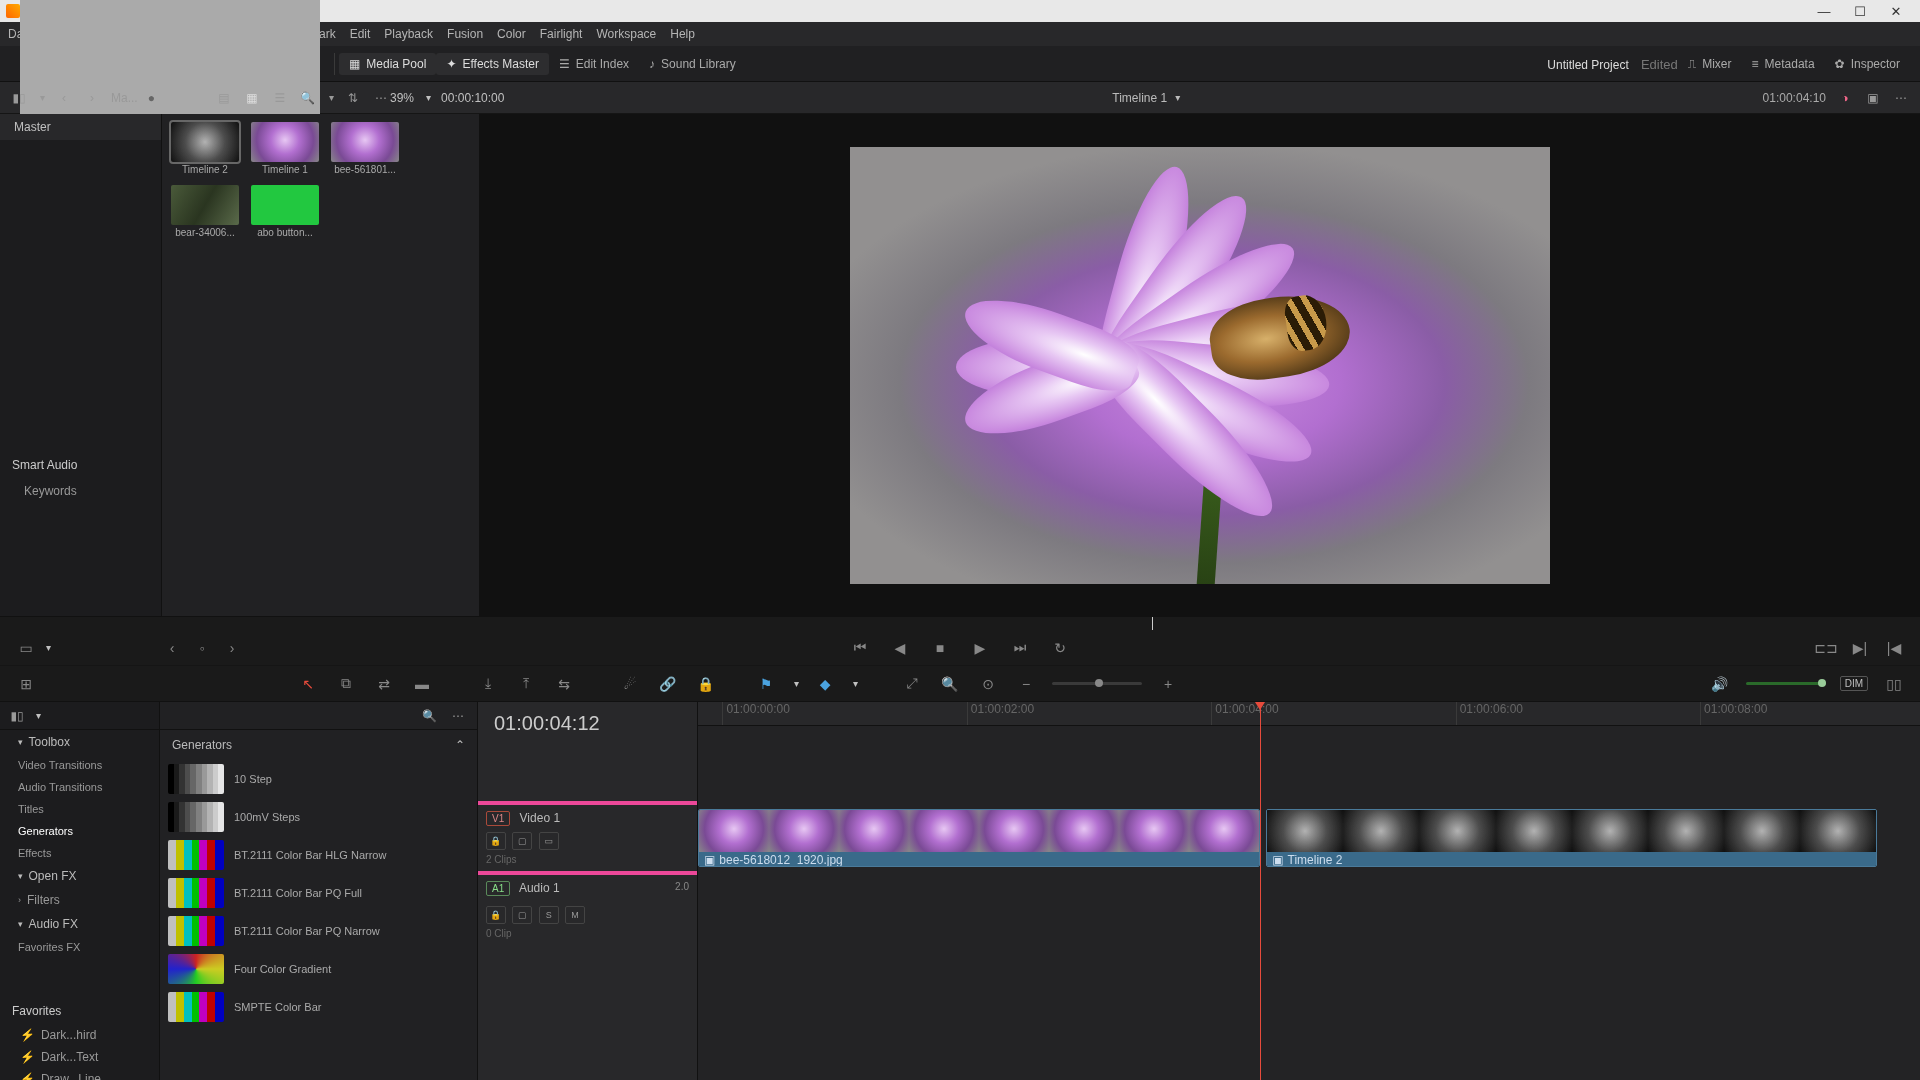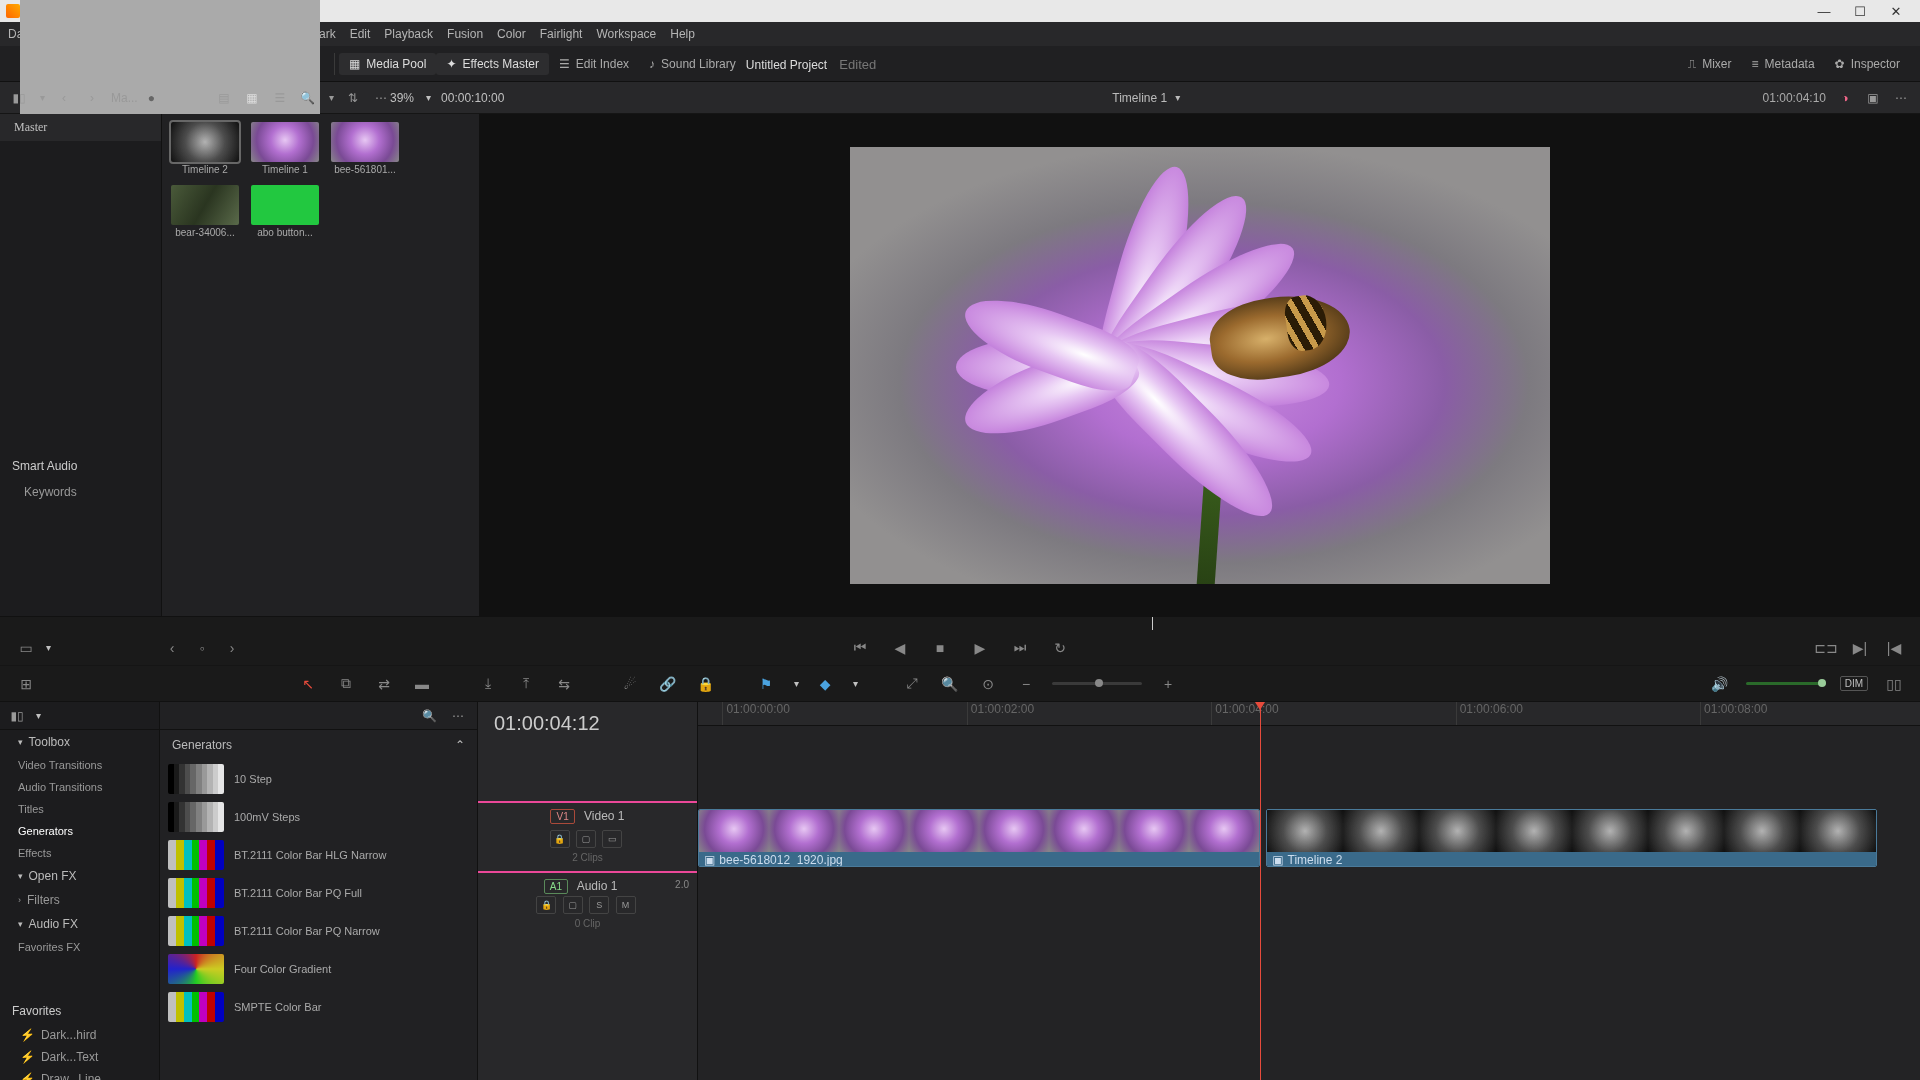--- a/index.html
+++ b/index.html
@@ -13,38 +13,38 @@
 
 
 .menu-bar { height: 24px; background: #28282a; display: flex; align-items: center; padding: 0 8px; gap: 14px; font-size: 12px; color: #b5b5b5; }
 .menu-item { cursor: pointer; }
 
 
 .toolbar-row { height: 36px; background: #202022; display: flex; align-items: center; padding: 0 10px; border-bottom: 1px solid #111; }
 .tool-btn { display: flex; align-items: center; gap: 6px; padding: 4px 10px; cursor: pointer; color: #aaa; border-radius: 3px; }
 .tool-btn.active { background: #2d2d2f; color: #ddd; }
 .tool-sep { width: 1px; height: 22px; background: #3a3a3a; margin: 0 4px; }
-.project-title { flex: 1; text-align: left; font-size: 15px; color: #ddd; }
+.project-title { flex: 1; text-align: right; font-size: 15px; color: #ddd; }
 .project-edited { color: #777; margin-left: 8px; font-size: 13px; }
 
 
 .sec-bar { height: 32px; background: #28282a; display: flex; align-items: center; padding: 0 10px; border-bottom: 1px solid #151515; font-size: 12px; }
 .sec-left { width: 380px; display: flex; align-items: center; gap: 10px; color: #999; }
 .sec-mid { flex: 1; display: flex; align-items: center; justify-content: center; gap: 6px; color: #bbb; }
 .sec-right { display: flex; align-items: center; gap: 10px; color: #aaa; }
 .drop-ind { font-size: 10px; margin-left: 2px; }
 .view-ic { width: 18px; height: 14px; display: inline-flex; align-items: center; justify-content: center; color: #999; cursor: pointer; }
 
 
 .main-split { display: flex; height: 502px; }
 .left-col { width: 162px; background: #1c1c1e; border-right: 1px solid #111; }
 .media-col { width: 318px; background: #212123; border-right: 1px solid #111; padding: 8px; }
 .viewer-col { flex: 1; background: #111; display: flex; align-items: center; justify-content: center; position: relative; }
 
-.master-row { padding: 6px 14px; background: #28282a; font-family: Liberation Serif, serif; }
+.master-row { padding: 6px 14px; background: #28282a; }
 
 .thumbs { display: flex; flex-wrap: wrap; gap: 10px; align-content: flex-start; }
 .thumb { width: 70px; display: flex; flex-direction: column; align-items: center; cursor: pointer; }
 .thumb-img { width: 68px; height: 40px; border-radius: 2px; margin-bottom: 2px; }
 .thumb.selected .thumb-img { outline: 2px solid #e64b3c; }
 .thumb-label { font-size: 10px; color: #aaa; text-align: center; white-space: nowrap; overflow: hidden; text-overflow: ellipsis; width: 100%; }
 
 
 .viewer-frame { width: 700px; height: 437px; background: #000; display: flex; align-items: center; justify-content: center; }
 .flower { width: 700px; height: 437px; position: relative; overflow: hidden;
@@ -77,21 +77,21 @@
 .gen-label { color: #aaa; font-size: 11px; }
 .tl-trans { height: 36px; display: flex; align-items: center; justify-content: center; gap: 16px; border-bottom: 1px solid #151515; position: relative; }
 .tl-tool-row { height: 36px; display: flex; align-items: center; padding: 0 14px; gap: 14px; border-bottom: 1px solid #111; }
 .tlt { width: 24px; height: 20px; display: flex; align-items: center; justify-content: center; color: #888; cursor: pointer; font-size: 14px; }
 
 
 .tl-body { flex: 1; display: flex; position: relative; }
 .tl-trackhead { width: 220px; background: #28282a; border-right: 1px solid #111; }
 .tl-area { flex: 1; position: relative; background: #232325; overflow: hidden; }
 .timecode-big { font-size: 20px; color: #ccc; padding: 10px 16px; }
-.track-hdr { height: 70px; border-top: 2px solid #ec4899; padding: 6px 8px; text-align: center; }
+.track-hdr { height: 70px; border-top: 4px solid #ec4899; padding: 6px 8px; }
 .track-badge { display: inline-block; border: 1px solid #aa4a3a; color: #d88; padding: 1px 5px; font-size: 10px; border-radius: 2px; margin-right: 6px; }
 .track-badge.audio { border-color: #5a8a5a; color: #8d8; }
 .track-name { font-size: 12px; color: #bbb; }
 .track-meta { font-size: 10px; color: #666; margin-top: 4px; }
 .mini-btn { display:inline-flex; width:20px; height:18px; border:1px solid #444; border-radius:2px; align-items:center; justify-content:center; font-size:9px; margin-right:3px; color:#999; }
 
 .ruler { height: 24px; background: #28282a; border-bottom: 1px solid #111; position: relative; font-size: 9px; color: #666; }
 .ruler-tick { position: absolute; top: 0; height: 100%; border-left: 1px solid #3a3a3a; padding-left: 3px; }
 .playhead { position: absolute; top: 0; bottom: 0; width: 1px; background: #e64b3c; left: 46%; z-index: 5; }
 .playhead:before { content:''; position:absolute; left:-5px; top:0; border:5px solid transparent; border-top:8px solid #e64b3c; }
@@ -444,21 +444,21 @@
             <span class="mini-btn">🔒</span>
             <span class="mini-btn">▢</span>
             <span class="mini-btn">▭</span>
           </div>
           <div class="track-meta">2 Clips</div>
         </div>
         <div class="track-hdr">
           <span class="track-badge audio">A1</span>
           <span class="track-name">Audio 1</span>
           <span style="float:right;font-size:10px;color:#888">2.0</span>
-          <div style="margin-top:2px">
+          <div style="margin-top:10px">
             <span class="mini-btn">🔒</span>
             <span class="mini-btn">▢</span>
             <span class="mini-btn">S</span>
             <span class="mini-btn">M</span>
           </div>
           <div class="track-meta">0 Clip</div>
         </div>
       </div>
 
       <div class="tl-area">

